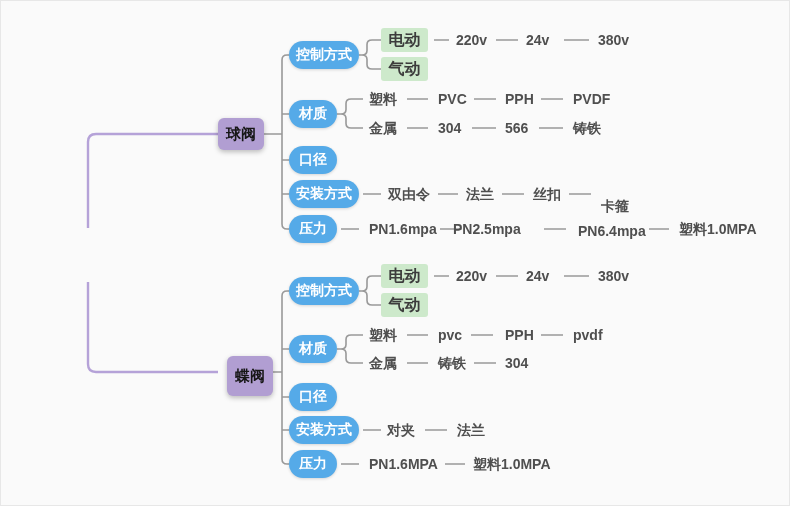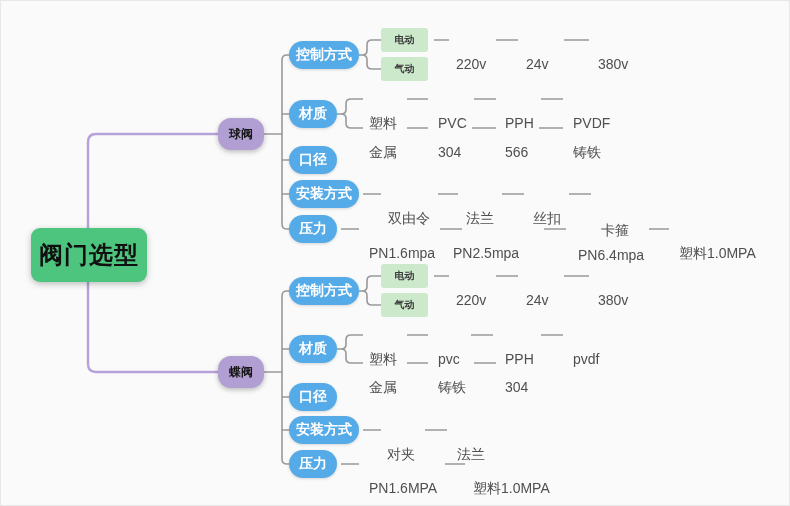--- a/index.html
+++ b/index.html
@@ -3,24 +3,24 @@
 <meta charset="utf-8">
 <style>
   html,body{margin:0;padding:0;background:#ffffff;font-family:"Liberation Sans","DejaVu Sans",sans-serif;}
   .canvas{position:relative;width:790px;height:506px;background:#fafafa;border:1px solid #e7e7e7;box-sizing:border-box;overflow:hidden;}
   .wires{position:absolute;left:0;top:0;width:790px;height:506px;}
   .wires path{fill:none;}
   .wire-gray{stroke:var(--wire-gray);stroke-width:1.6;}
   .wire-purple{stroke:var(--wire-purple);stroke-width:2.4;}
   .node{position:absolute;display:flex;align-items:center;justify-content:center;font-weight:bold;box-sizing:border-box;cursor:pointer;white-space:nowrap;}
   .root{background:var(--root-green);color:#101010;font-size:24px;border-radius:9px;box-shadow:0 2px 6px rgba(0,0,0,.25);letter-spacing:1px;}
-  .lv1{background:var(--branch-purple);color:#161616;font-size:12px;border-radius:13px;box-shadow:0 2px 5px rgba(0,0,0,.25);}
+  .lv1{background:var(--branch-purple);color:#161616;font-size:15px;border-radius:6px;box-shadow:0 2px 5px rgba(0,0,0,.25);}
   .blue{background:var(--node-blue);color:#ffffff;font-size:14px;border-radius:14px;box-shadow:0 1px 3px rgba(0,0,0,.15);}
-  .green{background:var(--node-light-green);color:#3c3c3c;font-size:10px;border-radius:3px;}
-  .txt{position:absolute;height:18px;line-height:18px;font-size:14px;font-weight:normal;color:var(--text-dark);white-space:nowrap;cursor:pointer;margin-top:24px;}
+  .green{background:var(--node-light-green);color:#3c3c3c;font-size:16px;border-radius:3px;}
+  .txt{position:absolute;height:18px;line-height:18px;font-size:14px;font-weight:bold;color:var(--text-dark);white-space:nowrap;cursor:pointer;}
 </style>
 </head>
 <body>
 
 <div class="canvas">
 
   <svg class="wires" viewBox="0 0 790 506">
     <path class="wire-purple" d="M87 227 V141 Q87 133 95 133 H217"></path>
     <path class="wire-purple" d="M87 281 V363 Q87 371 95 371 H217"></path>
 
@@ -36,23 +36,20 @@
     <path class="wire-gray" d="M263 371 H281 M288 290 H286 Q281 290 281 295 V458 Q281 463 286 463 H288 M281 348 H288 M281 396 H288 M281 429 H288"></path>
     <path class="wire-gray" d="M358 290 H361 Q366 290 366 285.5 V279.5 Q366 275 371 275 H380 M361 290 Q366 290 366 294.5 V299.5 Q366 304 371 304 H380"></path>
     <path class="wire-gray" d="M336 348 H340 Q345 348 345 343.5 V338.5 Q345 334 350 334 H362 M340 348 Q345 348 345 352.5 V357.5 Q345 362 350 362 H362"></path>
     <path class="wire-gray" d="M433 275 H448 M495 275 H517 M563 275 H588
          M406 334 H427 M470 334 H492 M540 334 H562
          M406 362 H427 M473 362 H495
          M362 429 H380 M424 429 H446
          M340 463 H358 M444 463 H464"></path>
   </svg>
 
-  <div class="node root" style="left:30px;top:227px;width:116px;height:54px">
-    <span>阀门选型</span>
-  </div>
 
   <div class="node lv1" style="left:217px;top:117px;width:46px;height:32px">
     <span>球阀</span>
   </div>
 
   <div class="node blue" style="left:288px;top:40px;width:70px;height:28px">
     <span>控制方式</span>
   </div>
   <div class="node green" style="left:380px;top:27px;width:47px;height:24px">
     <span>电动</span>
@@ -89,21 +86,21 @@
   <span class="txt" style="left:600px;top:196px">卡箍</span>
 
   <div class="node blue" style="left:288px;top:214px;width:48px;height:28px">
     <span>压力</span>
   </div>
   <span class="txt" style="left:368px;top:219px">PN1.6mpa</span>
   <span class="txt" style="left:452px;top:219px">PN2.5mpa</span>
   <span class="txt" style="left:577px;top:221px">PN6.4mpa</span>
   <span class="txt" style="left:678px;top:219px">塑料1.0MPA</span>
 
-  <div class="node lv1" style="left:217px;top:355px;width:46px;height:32px">
+  <div class="node lv1" style="left:226px;top:355px;width:46px;height:40px">
     <span>蝶阀</span>
   </div>
 
   <div class="node blue" style="left:288px;top:276px;width:70px;height:28px">
     <span>控制方式</span>
   </div>
   <div class="node green" style="left:380px;top:263px;width:47px;height:24px">
     <span>电动</span>
   </div>
   <div class="node green" style="left:380px;top:292px;width:47px;height:24px">

